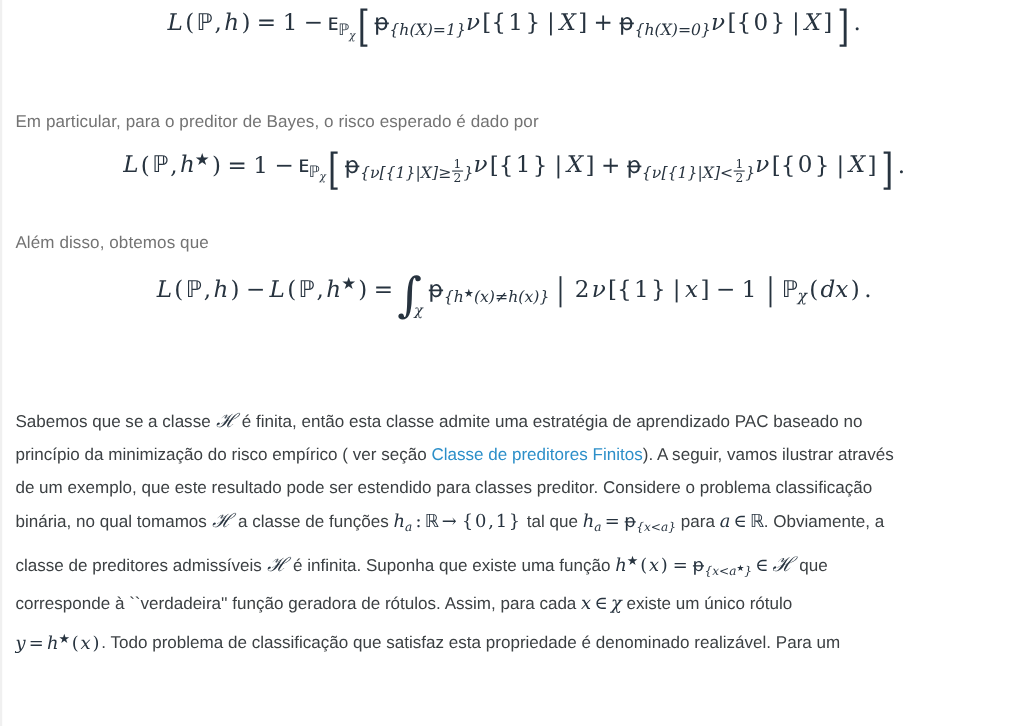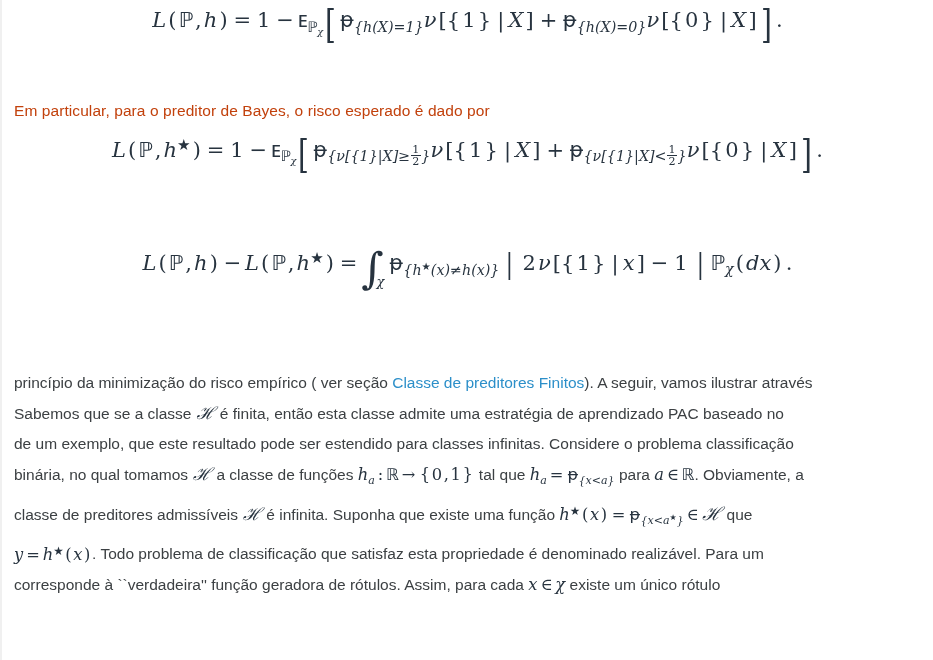--- a/index.html
+++ b/index.html
@@ -138,21 +138,21 @@
   #eq1 { top: 8px; }
   #eq2 { top: 136px; }
   #eq3 { top: 249px; }
 
   
   .para {
     position: absolute;
     left: 12px;
     font-size: 15.5px;
     line-height: 30px;
-    color: #c2410c;
+    color: #737373;
     letter-spacing: 0.005em;
   }
   #line-bayes { top: 96px; }
   #line-alem   { top: 206px; }
 
   #body-para {
     position: absolute;
     left: 12px;
     top: 368px;
     width: 912px;
@@ -191,40 +191,41 @@
   </div>
 
   <div class="para" id="line-bayes">Em particular, para o preditor de Bayes, o risco esperado é dado por</div>
 
   <div class="eq-block" id="eq2">
     <span class="eq-inner math">
       <span class="mi">L</span><span class="opn">(</span><span class="blackboard">ℙ</span><span class="opn">,</span><span class="mi">h</span><span class="sup">★</span><span class="opn">)</span><span class="op">=</span><span class="opn">1</span><span class="op">−</span><span class="blackboard">ᴇ</span><span class="subn"><span class="blackboard">ℙ</span><span class="sub">χ</span></span><span class="brk">[</span><span class="ind">ᵽ</span><span class="sub">{<span class="mi">ν</span>[{<span>1</span>}|<span class="mi">X</span>]<span>≥</span><span class="frac"><span class="num">1</span><span class="den">2</span></span>}</span><span class="mi">ν</span><span class="opn">[{</span><span>1</span><span class="opn">}</span><span class="bar">|</span><span class="mi">X</span><span class="opn">]</span><span class="op">+</span><span class="ind">ᵽ</span><span class="sub">{<span class="mi">ν</span>[{<span>1</span>}|<span class="mi">X</span>]<span>&lt;</span><span class="frac"><span class="num">1</span><span class="den">2</span></span>}</span><span class="mi">ν</span><span class="opn">[{</span><span>0</span><span class="opn">}</span><span class="bar">|</span><span class="mi">X</span><span class="opn">]</span><span class="brk">]</span><span class="opn">.</span>
     </span>
   </div>
 
+  <div class="para" id="line-alem">Além disso,  obtemos que</div>
 
   <div class="eq-block" id="eq3">
     <span class="eq-inner math">
       <span class="mi">L</span><span class="opn">(</span><span class="blackboard">ℙ</span><span class="opn">,</span><span class="mi">h</span><span class="opn">)</span><span class="op">−</span><span class="mi">L</span><span class="opn">(</span><span class="blackboard">ℙ</span><span class="opn">,</span><span class="mi">h</span><span class="sup">★</span><span class="opn">)</span><span class="op">=</span><span class="intsym">∫</span><span class="intlim">χ</span><span class="ind">ᵽ</span><span class="sub">{<span class="mi">h</span><span class="sup">★</span>(<span class="mi">x</span>)<span>≠</span><span class="mi">h</span>(<span class="mi">x</span>)}</span><span class="brkm bar">|</span><span class="opn">2</span><span class="mi">ν</span><span class="opn">[{</span><span>1</span><span class="opn">}</span><span class="bar">|</span><span class="mi">x</span><span class="opn">]</span><span class="op">−</span><span class="opn">1</span><span class="brkm bar">|</span><span class="blackboard">ℙ</span><span class="sub">χ</span><span class="opn">(</span><span class="mi">dx</span><span class="opn">)</span><span class="opn">.</span>
     </span>
   </div>
 
   <div id="body-para">
 
+    <span class="ln"><span>Sabemos que se a classe </span><span class="scrH">ℋ</span><span> é finita, então esta classe admite uma estratégia de aprendizado PAC baseado no</span></span>
+
     <span class="ln"><span>princípio da minimização do risco empírico ( ver seção </span><a class="link" href="#">Classe de preditores Finitos</a><span>). A seguir, vamos ilustrar através</span></span>
 
-    <span class="ln"><span>Sabemos que se a classe </span><span class="scrH">ℋ</span><span> é finita, então esta classe admite uma estratégia de aprendizado PAC baseado no</span></span>
-
-    <span class="ln"><span>de um exemplo, que este resultado pode ser estendido para classes infinitas. Considere o problema classificação</span></span>
+    <span class="ln"><span>de um exemplo, que este resultado pode ser estendido para classes preditor. Considere o problema classificação</span></span>
 
     <span class="ln"><span>binária, no qual tomamos </span><span class="scrH">ℋ</span><span> a classe de funções </span><span class="imath math"><span class="mi">h</span><span class="sub">a</span><span class="op">:</span><span class="blackboard">ℝ</span><span class="op">→</span><span class="opn">{</span><span>0</span><span class="opn">,</span><span>1</span><span class="opn">}</span></span><span> tal que </span><span class="imath math"><span class="mi">h</span><span class="sub">a</span><span class="op">=</span><span class="ind">ᵽ</span><span class="sub">{<span class="mi">x</span><span>&lt;</span><span class="mi">a</span>}</span></span><span> para </span><span class="imath math"><span class="mi">a</span><span class="op">∈</span><span class="blackboard">ℝ</span></span><span>. Obviamente, a</span></span>
 
     <span class="ln"><span>classe de preditores admissíveis </span><span class="scrH">ℋ</span><span> é infinita. Suponha que existe uma função </span><span class="imath math"><span class="mi">h</span><span class="sup">★</span><span class="opn">(</span><span class="mi">x</span><span class="opn">)</span><span class="op">=</span><span class="ind">ᵽ</span><span class="sub">{<span class="mi">x</span><span>&lt;</span><span class="mi">a</span><span class="sup">★</span>}</span><span class="op">∈</span><span class="scrH">ℋ</span></span><span> que</span></span>
 
+    <span class="ln"><span>corresponde  à ``verdadeira'' função  geradora de rótulos. Assim, para cada </span><span class="imath math"><span class="mi">x</span><span class="op">∈</span><span class="mi">χ</span></span><span> existe um único rótulo</span></span>
+
     <span class="ln"><span class="imath math"><span class="mi">y</span><span class="op">=</span><span class="mi">h</span><span class="sup">★</span><span class="opn">(</span><span class="mi">x</span><span class="opn">)</span></span><span>. Todo problema de classificação que satisfaz esta propriedade é denominado realizável. Para um</span></span>
 
-    <span class="ln"><span>corresponde  à ``verdadeira'' função  geradora de rótulos. Assim, para cada </span><span class="imath math"><span class="mi">x</span><span class="op">∈</span><span class="mi">χ</span></span><span> existe um único rótulo</span></span>
-
 
 
   </div>
 
 </div>
 
 </body></html>

